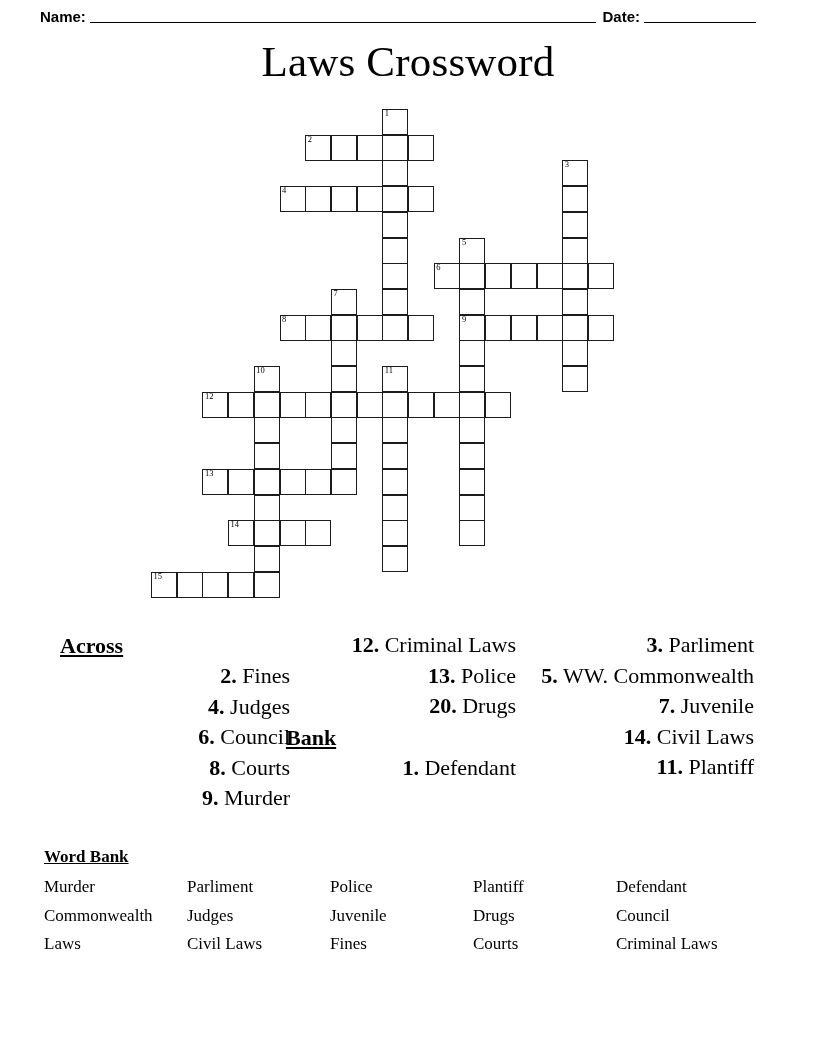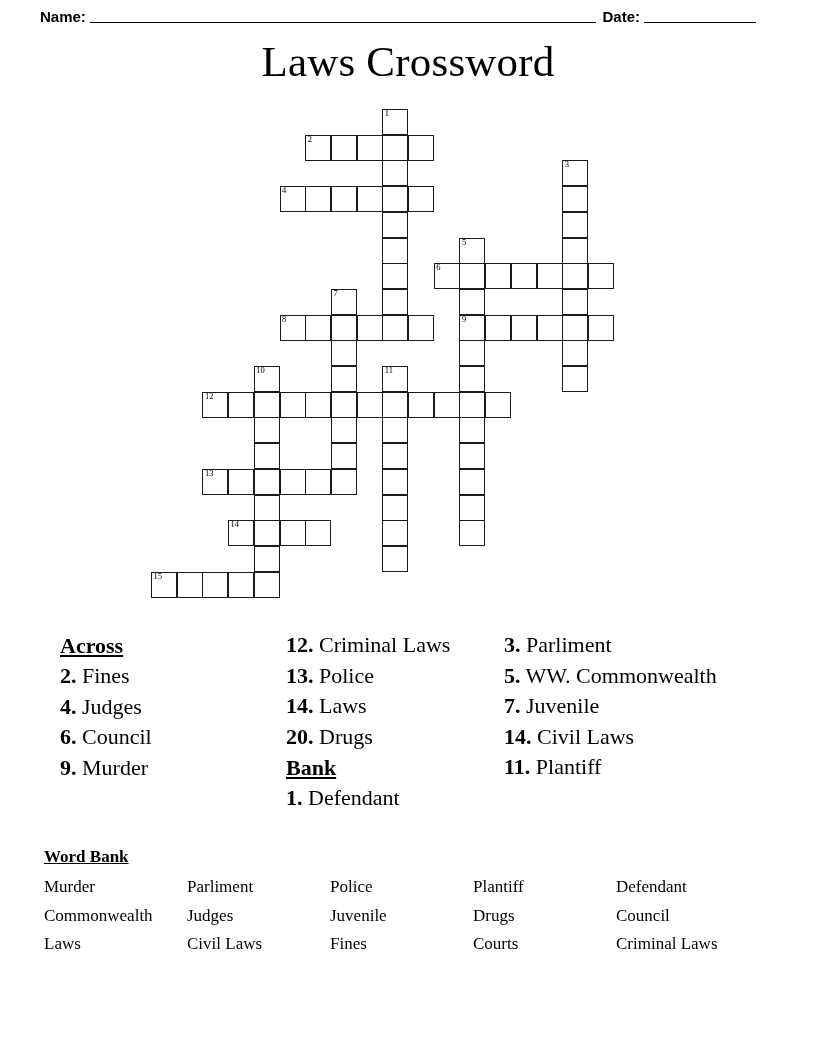--- a/index.html
+++ b/index.html
@@ -105,20 +105,21 @@
     font-size: 22px;
     line-height: 31px;
     font-weight: bold;
     text-decoration: underline;
     white-space: nowrap;
   }
   .clue-line {
     font-size: 22px;
     line-height: 30.5px;
     white-space: normal;
+    text-align: right;
   }
   .clue-line .cnum {
     font-weight: bold;
   }
 
   
   #word-bank {
     position: absolute;
     left: 44px;
     top: 845px;
@@ -282,26 +283,26 @@
     <div class="cell" style="left: 202.4px; top: 571.6px;"></div>
     <div class="cell" style="left: 228.1px; top: 571.6px;"></div>
   </div>
 
 <div id="clues">
   <div class="clue-col col-a">
       <div class="clue-heading">Across</div>
       <div class="clue-line"><span class="cnum">2.</span><span> Fines</span></div>
       <div class="clue-line"><span class="cnum">4.</span><span> Judges</span></div>
       <div class="clue-line"><span class="cnum">6.</span><span> Council</span></div>
+      <div class="clue-line"><span class="cnum">8.</span><span> Courts</span></div>
       <div class="clue-line"><span class="cnum">9.</span><span> Murder</span></div>
     </div>
   <div class="clue-col col-b">
       <div class="clue-line"><span class="cnum">12.</span><span> Criminal Laws</span></div>
       <div class="clue-line"><span class="cnum">13.</span><span> Police</span></div>
-      <div class="clue-line"><span class="cnum">14.</span><span> Laws</span></div>
       <div class="clue-line"><span class="cnum">20.</span><span> Drugs</span></div>
       <div class="clue-heading">Bank</div>
       <div class="clue-line"><span class="cnum">1.</span><span> Defendant</span></div>
     </div>
   <div class="clue-col col-c">
       <div class="clue-line"><span class="cnum">3.</span><span> Parliment</span></div>
       <div class="clue-line"><span class="cnum">5.</span><span> WW. Commonwealth</span></div>
       <div class="clue-line"><span class="cnum">7.</span><span> Juvenile</span></div>
       <div class="clue-line"><span class="cnum">14.</span><span> Civil Laws</span></div>
       <div class="clue-line"><span class="cnum">11.</span><span> Plantiff</span></div>

